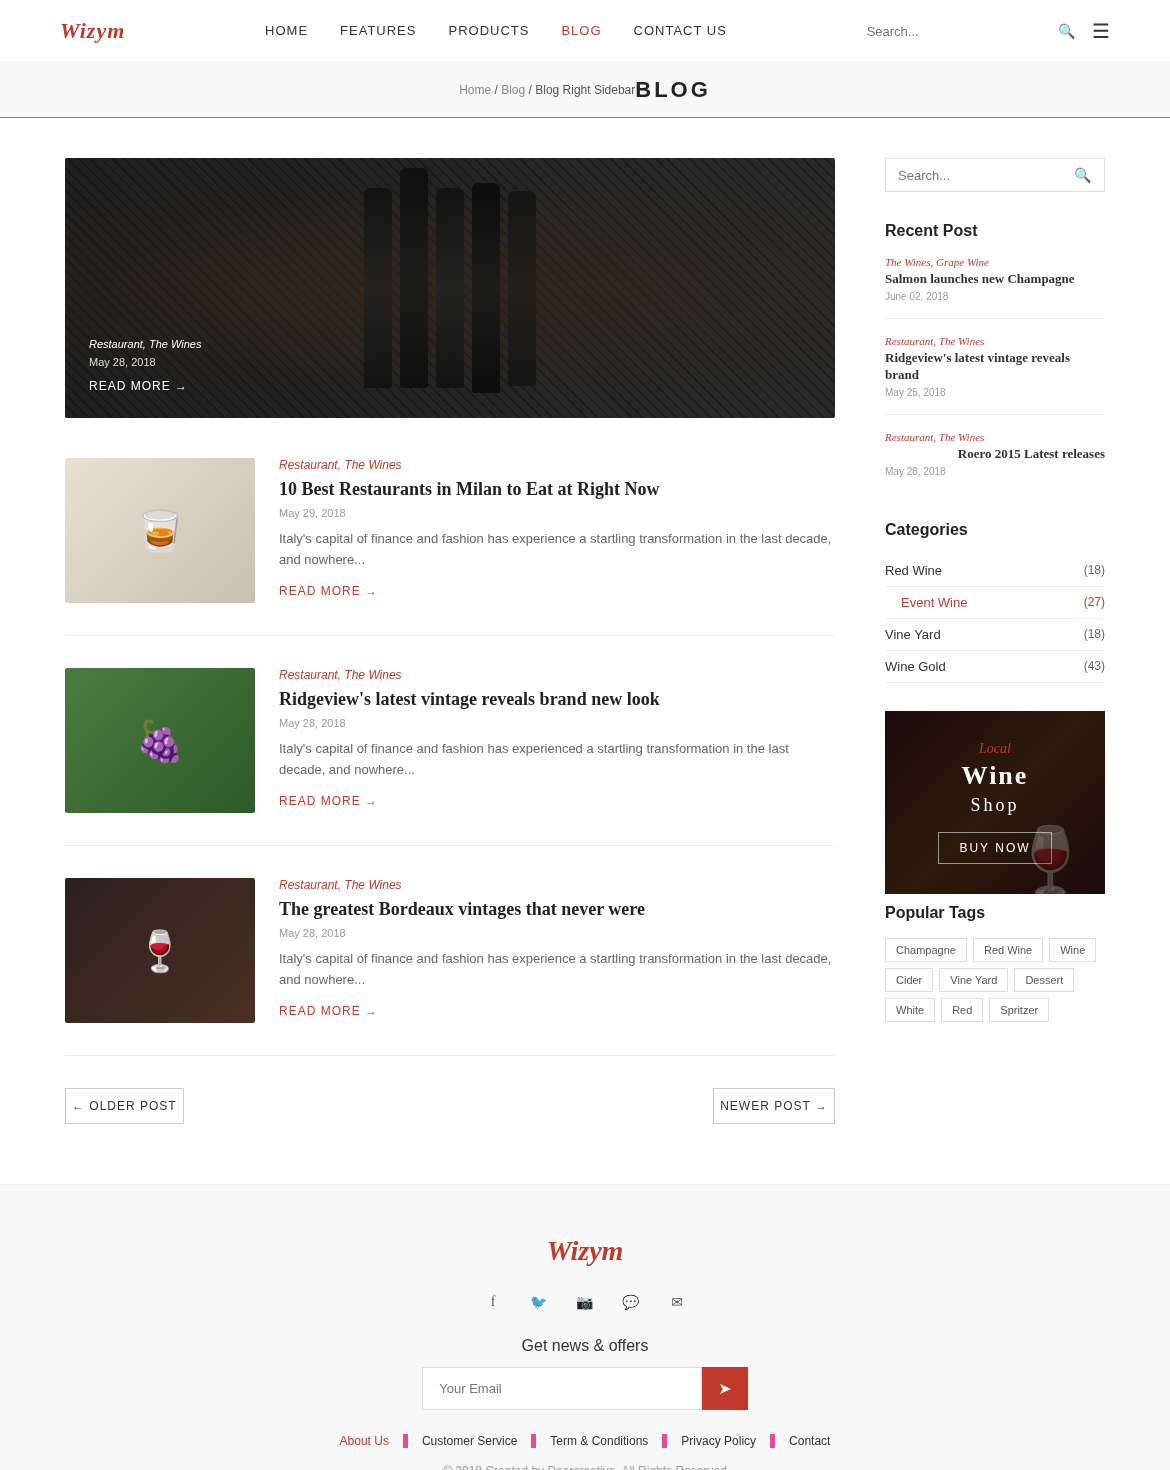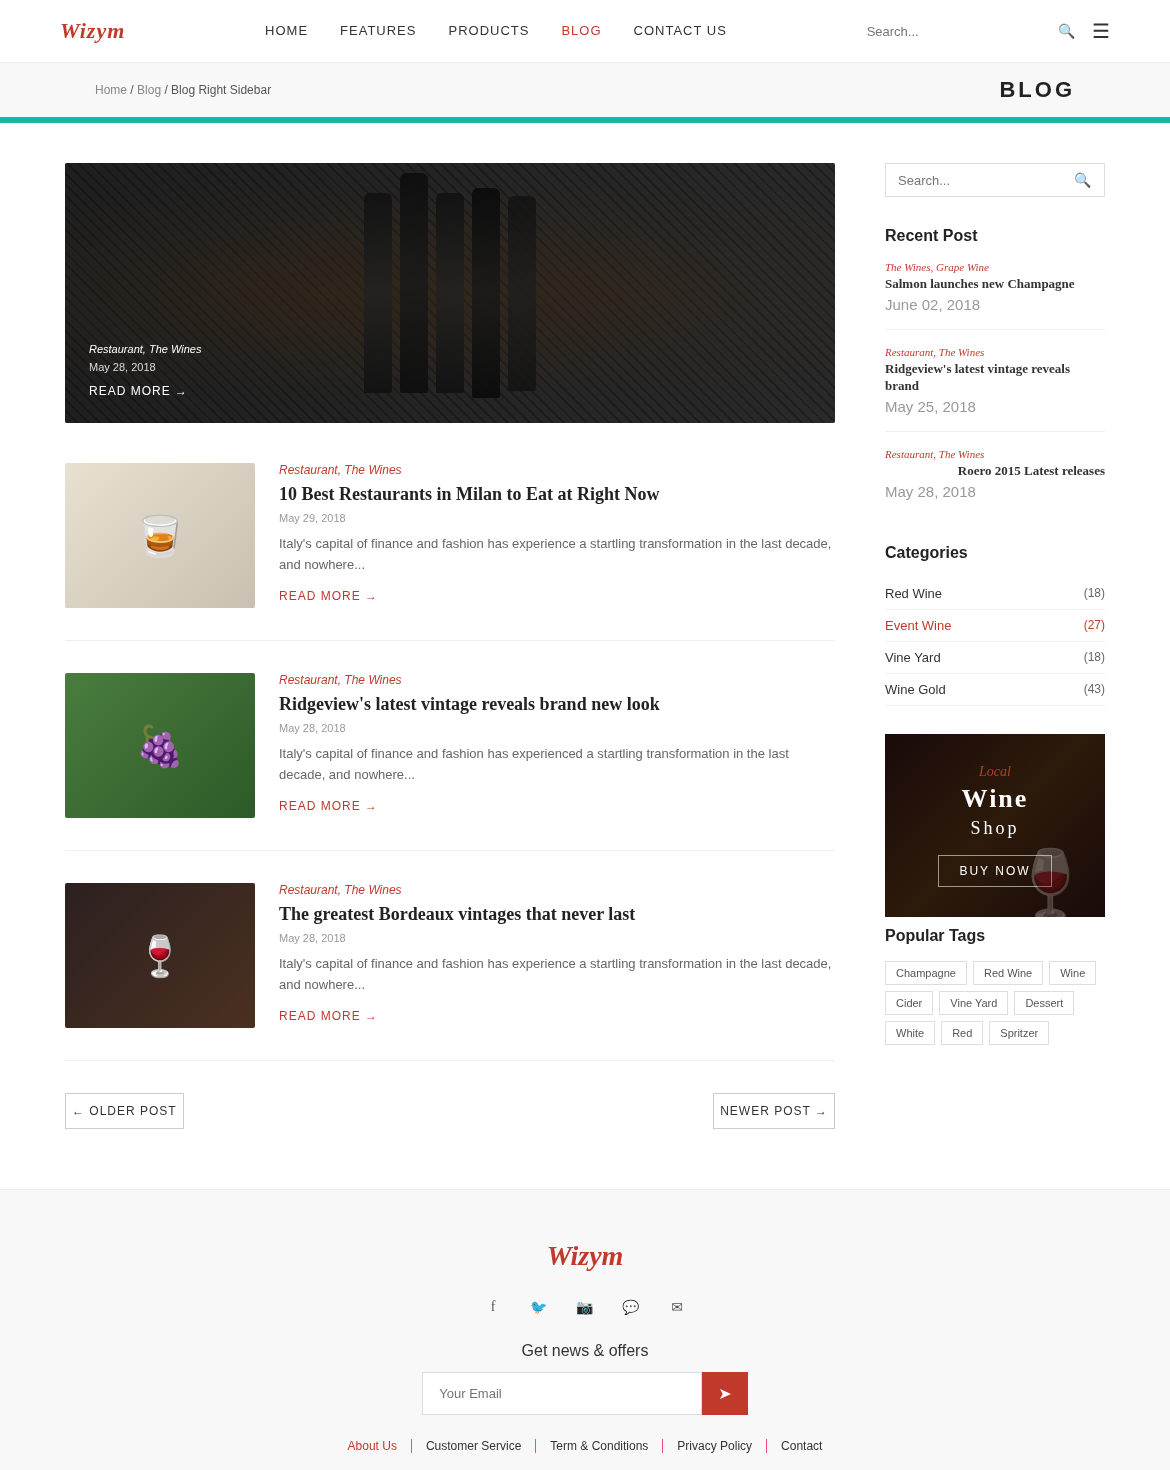--- a/index.html
+++ b/index.html
@@ -14,22 +14,22 @@
     .logo span { color: #c0392b; font-style: italic; }
     .nav-links { display: flex; gap: 32px; list-style: none; }
     .nav-links li a { text-decoration: none; color: #333; font-size: 13px; letter-spacing: 1px; text-transform: uppercase; font-family: Arial, sans-serif; }
     .nav-links li a.active { color: #c0392b; }
     .nav-right { display: flex; align-items: center; gap: 16px; }
     .search-box { font-size: 13px; color: #999; border: none; outline: none; }
     .hamburger { font-size: 20px; cursor: pointer; color: #333; }
 
     
     .breadcrumb-bar {
-      background: #f8f8f8; padding: 14px 95px; display: flex; justify-content: space-between; align-items: center;
-      border-bottom: 6px solid #14b8a6;
+      background: #f8f8f8; padding: 14px 60px; display: flex; justify-content: center; align-items: center;
+      border-bottom: 1px solid #14b8a6;
     }
     .breadcrumb { font-size: 12px; color: #888; font-family: Arial, sans-serif; }
     .breadcrumb a { color: #888; text-decoration: none; }
     .breadcrumb span { color: #555; }
     .page-title-right { font-size: 22px; font-weight: bold; letter-spacing: 3px; color: #222; font-family: Arial, sans-serif; }
 
     
     .main-container {
       max-width: 1100px; margin: 40px auto; padding: 0 30px;
       display: flex; gap: 50px;
@@ -109,26 +109,26 @@
     .search-icon-btn { background: none; border: none; cursor: pointer; color: #999; font-size: 14px; }
 
     .sidebar-section { margin-bottom: 28px; }
     .sidebar-title { font-size: 16px; font-weight: bold; color: #222; margin-bottom: 16px; font-family: Arial, sans-serif; }
 
     
     .recent-post-item { margin-bottom: 16px; padding-bottom: 16px; border-bottom: 1px solid #f0f0f0; }
     .recent-post-item:last-child { border-bottom: none; }
     .recent-cat { color: #c0392b; font-size: 11px; font-style: italic; margin-bottom: 3px; }
     .recent-title { font-size: 13px; color: #333; font-weight: bold; margin-bottom: 3px; line-height: 1.3; }
-    .recent-date { font-size: 15px; color: #999; font-family: Arial, sans-serif; }
+    .recent-date { font-size: 10px; color: #999; font-family: Arial, sans-serif; }
 
     
     .category-item { display: flex; justify-content: space-between; padding: 8px 0; border-bottom: 1px solid #f0f0f0; font-family: Arial, sans-serif; font-size: 13px; }
     .cat-name { color: #333; }
-    .cat-name.active { color: #c0392b; }
+    .cat-name.active { color: #c0392b; margin-left: 16px; }
     .cat-count { color: #666; font-size: 12px; }
 
     
     .wine-shop-ad {
       background: linear-gradient(135deg, #1a0a0a 0%, #2c1a0a 50%, #1a0a0a 100%);
       padding: 30px 20px; text-align: center; margin-bottom: 10px; position: relative; overflow: hidden;
     }
     .wine-shop-ad::before {
       content: '🍷';
       position: absolute; bottom: -10px; right: 10px; font-size: 70px; opacity: 0.3;
@@ -164,21 +164,21 @@
       width: 280px; padding: 12px 16px; border: 1px solid #ddd;
       outline: none; font-size: 13px; color: #999; font-family: Arial, sans-serif;
     }
     .email-submit {
       background: #c0392b; border: none; color: #fff; padding: 12px 16px;
       cursor: pointer; font-size: 16px;
     }
     .footer-nav { display: flex; justify-content: center; gap: 0; margin-bottom: 16px; flex-wrap: wrap; }
     .footer-nav a {
       color: #333; text-decoration: none; font-size: 12px; padding: 0 14px;
-      border-right: 1px solid #ec4899; font-family: Arial, sans-serif;
+      border-right: 5px solid #ec4899; font-family: Arial, sans-serif;
     }
     .footer-nav a:last-child { border-right: none; }
     .footer-nav a.highlight { color: #c0392b; }
     .footer-copy { font-size: 12px; color: #999; font-family: Arial, sans-serif; }
   </style>
 </head>
 <body>
 
 <nav class="navbar">
   <div class="logo">
@@ -258,21 +258,21 @@
         <a href="#" class="post-read-more">READ MORE</a>
       </div>
     </div>
 
     <div class="blog-post">
       <div class="post-img">
         <div class="post-img-inner post-img-3"></div>
       </div>
       <div class="post-content">
         <div class="post-category">Restaurant, The Wines</div>
-        <div class="post-title">The greatest Bordeaux vintages that never last</div>
+        <div class="post-title">The greatest Bordeaux vintages that never were</div>
         <div class="post-date">May 28, 2018</div>
         <div class="post-excerpt">Italy's capital of finance and fashion has experience a startling transformation in the last decade, and nowhere...</div>
         <a href="#" class="post-read-more">READ MORE</a>
       </div>
     </div>
 
     <div class="pagination">
       <button class="page-btn older-btn">OLDER POST</button>
       <button class="page-btn newer-btn">NEWER POST</button>
     </div>

